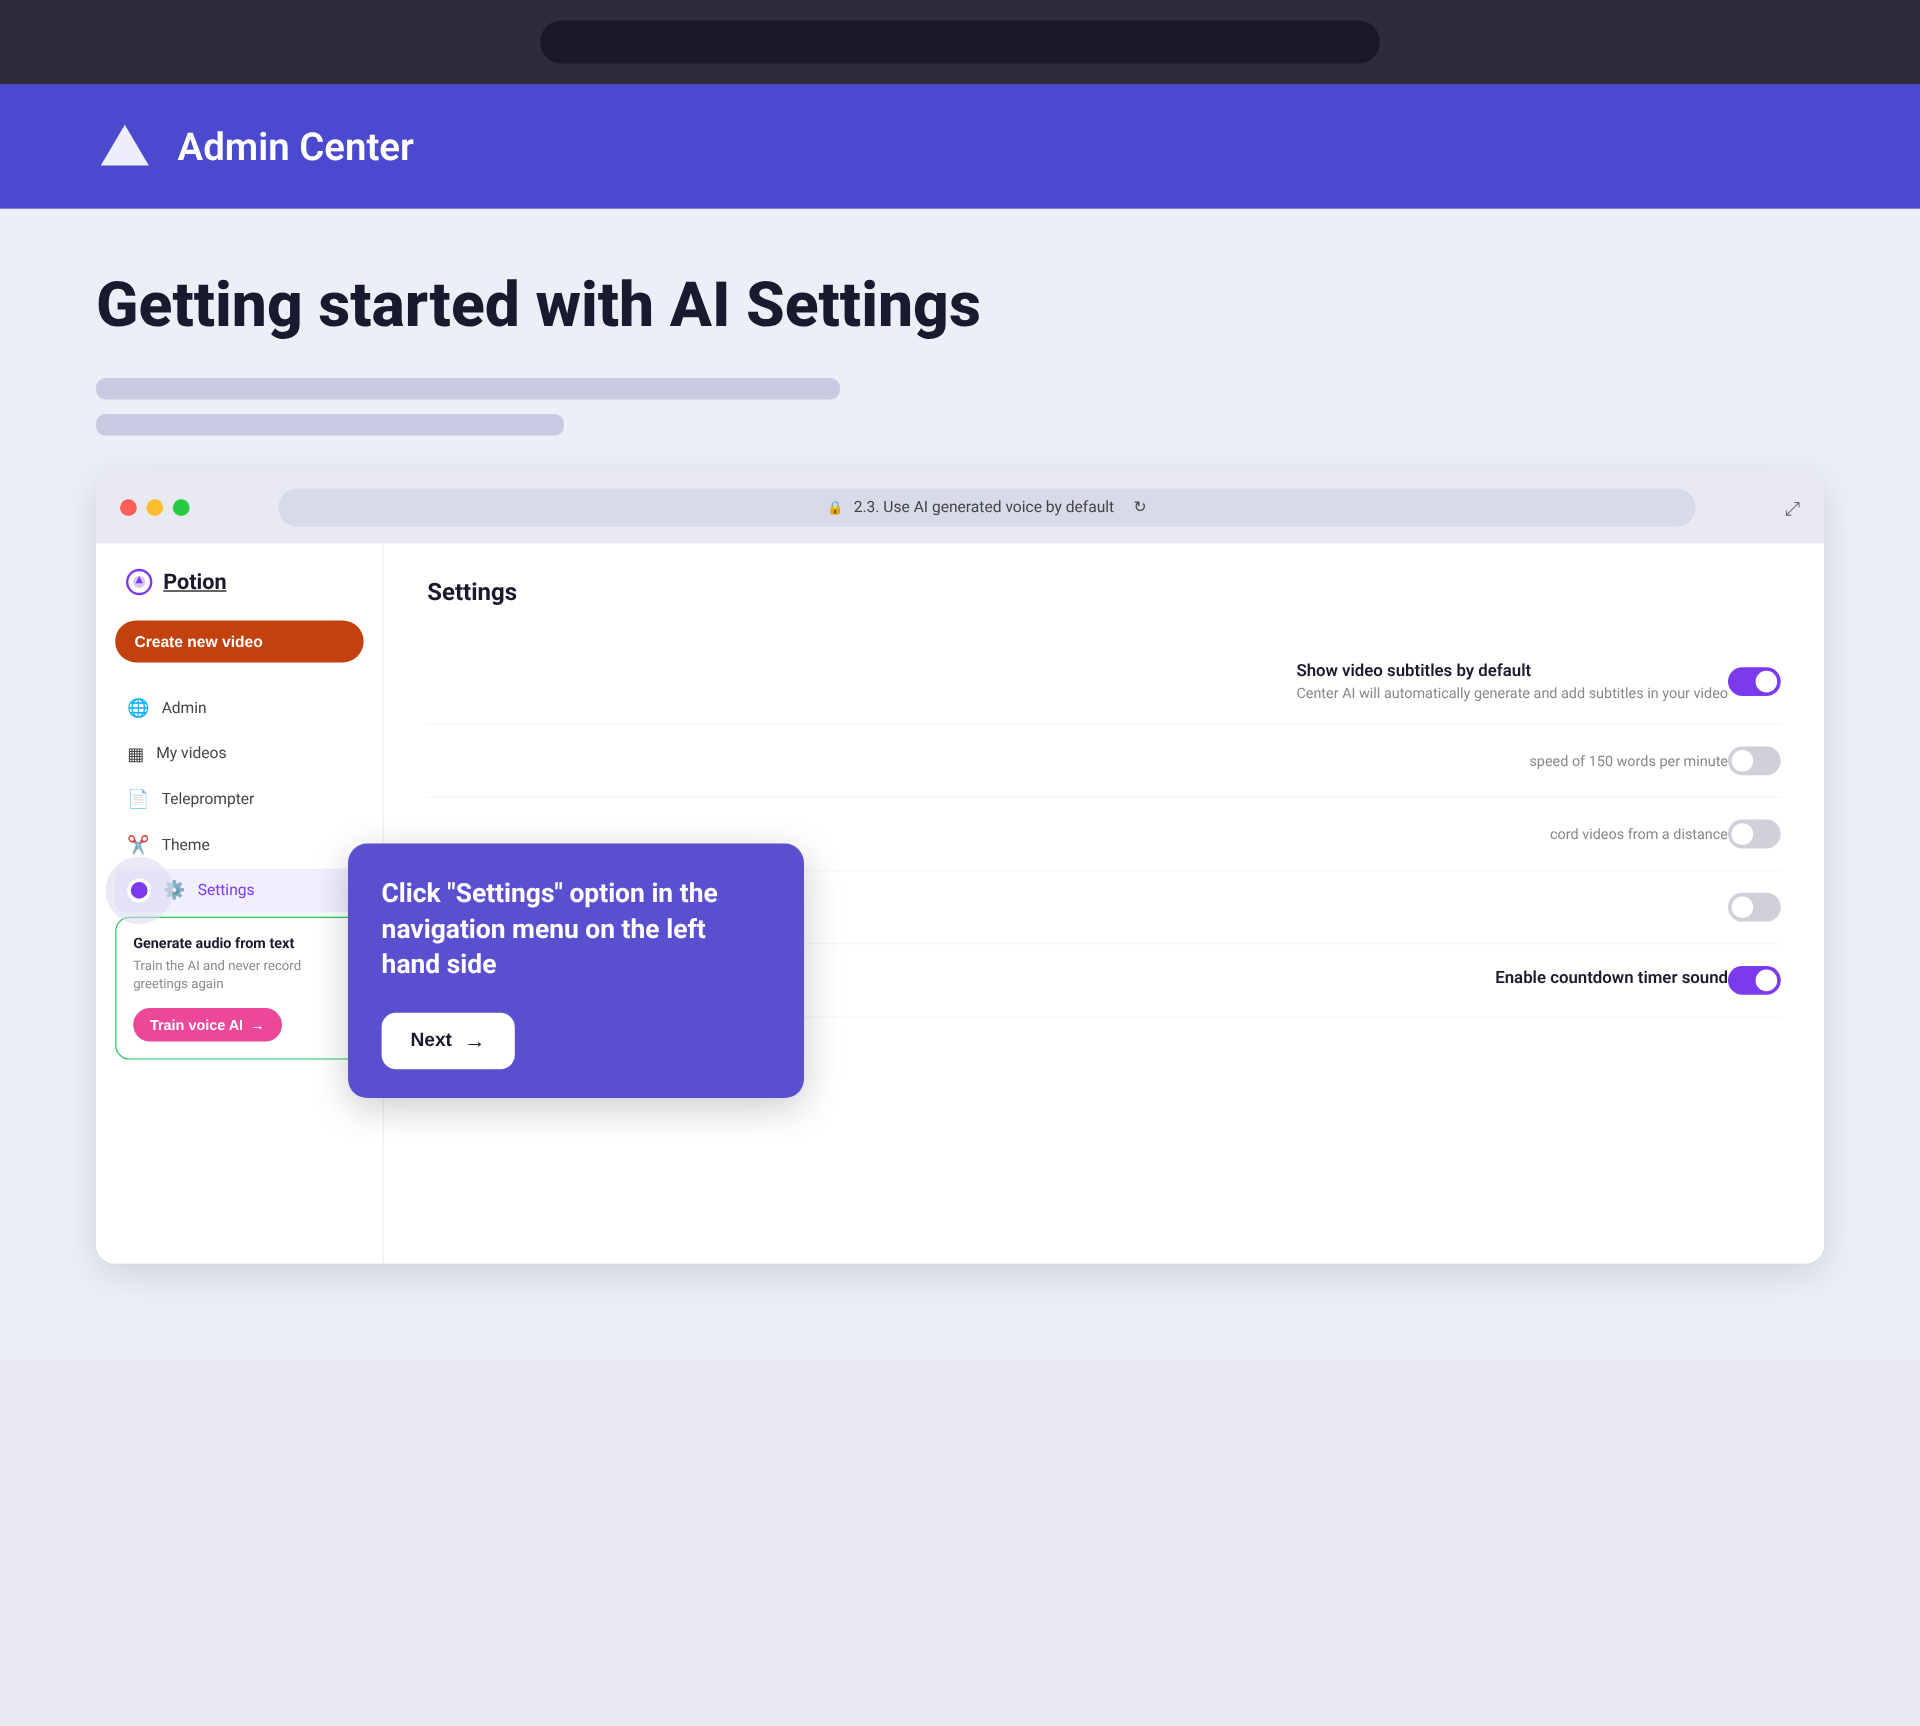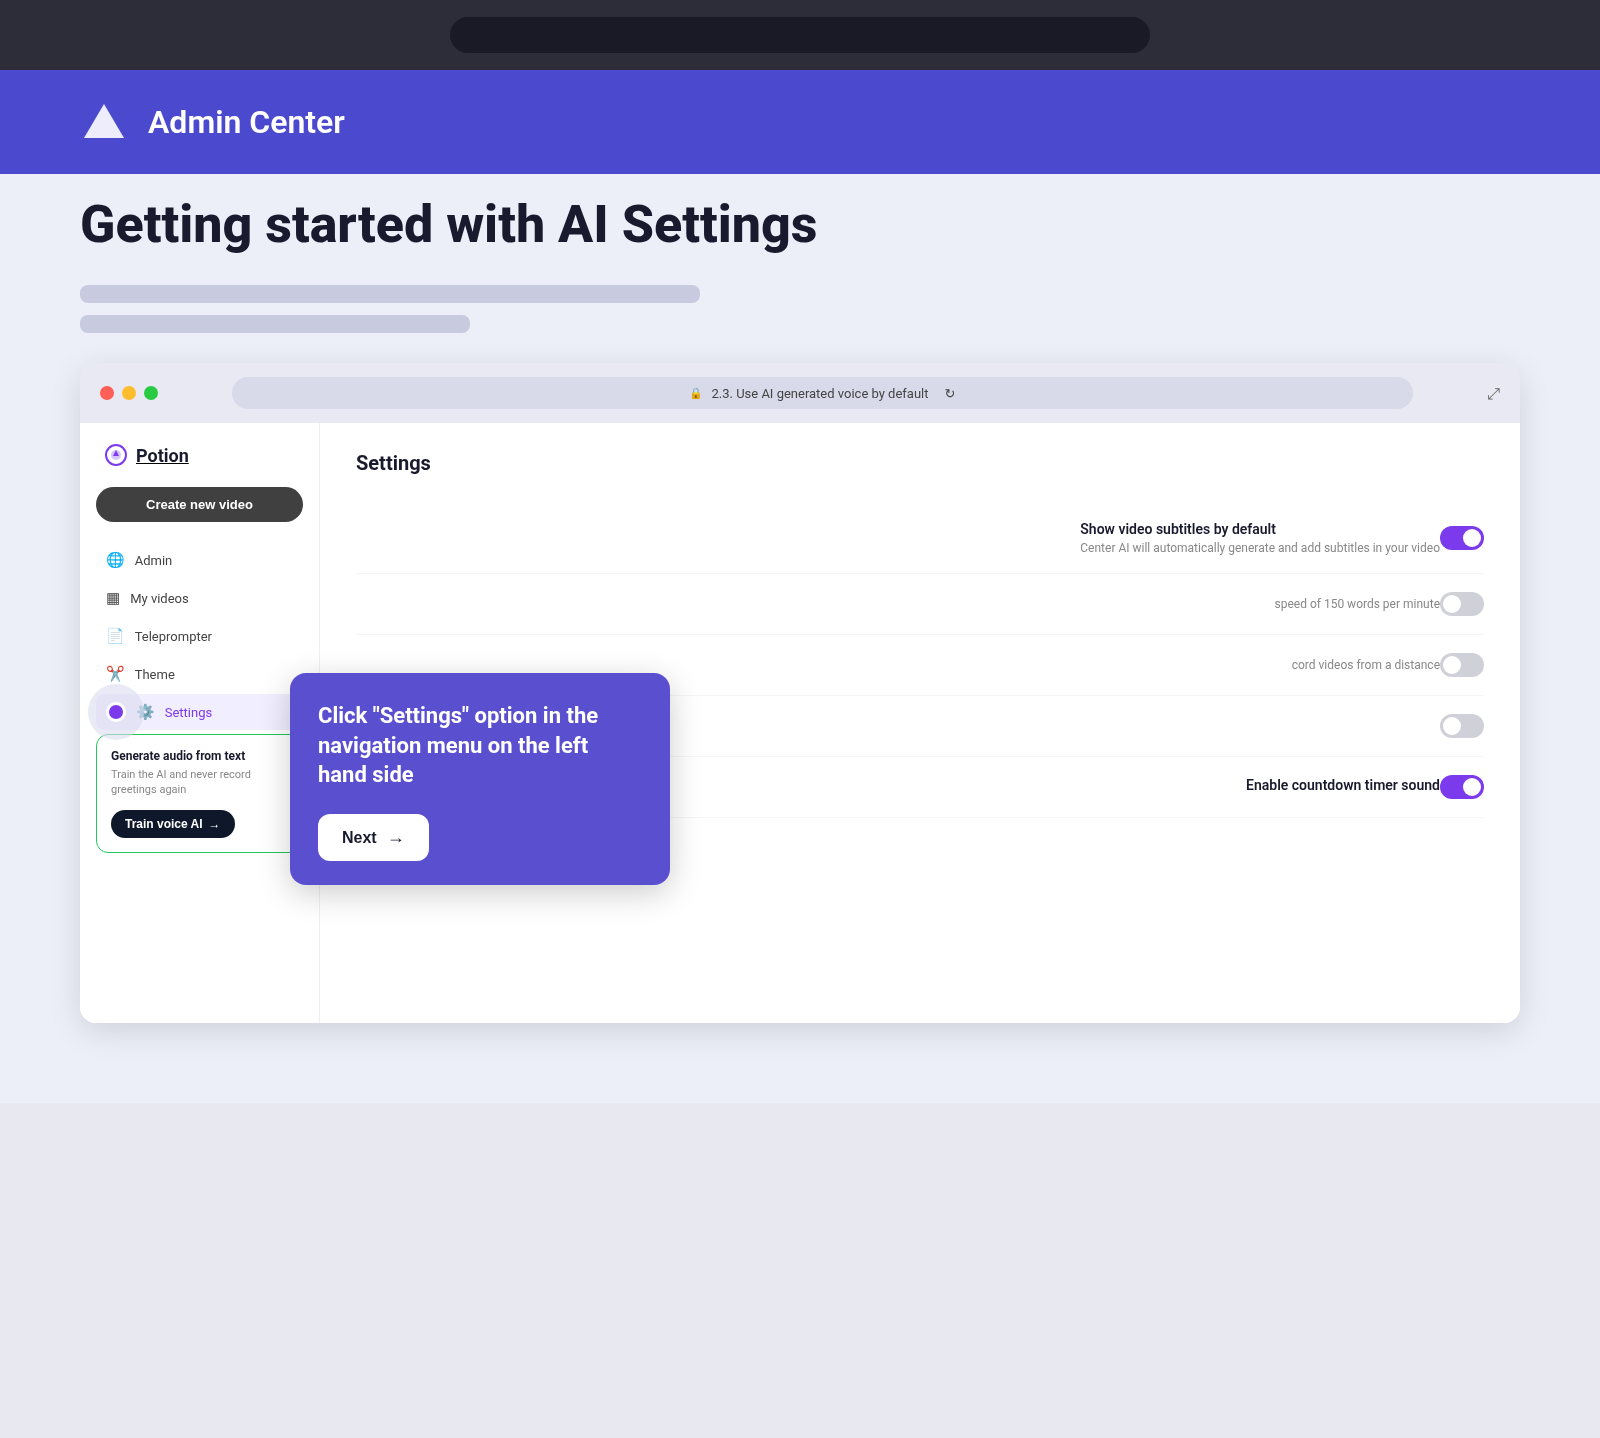--- a/index.html
+++ b/index.html
@@ -39,21 +39,21 @@
     }
     .help-title {
       color: white;
       font-size: 32px;
       font-weight: 600;
     }
 
     
     .main-content {
       background: #eceef8;
-      padding: 20px 80px 80px;
+      padding: 50px 80px 80px;
     }
 
     .page-title {
       font-size: 52px;
       font-weight: 800;
       color: #1a1a2e;
       margin-bottom: 30px;
     }
 
     
@@ -145,31 +145,31 @@
       width: 24px;
       height: 24px;
     }
     .sidebar-logo-text {
       font-size: 18px;
       font-weight: 700;
       color: #1a1a2e;
     }
 
     .create-btn {
-      background: #404040;
+      background: #c2410c;
       color: white;
       border: none;
       border-radius: 20px;
       padding: 10px 16px;
       font-size: 13px;
       font-weight: 600;
       width: 100%;
       cursor: pointer;
       margin-bottom: 20px;
-      text-align: center;
+      text-align: left;
     }
 
     .nav-item {
       display: flex;
       align-items: center;
       gap: 10px;
       padding: 9px 10px;
       border-radius: 8px;
       font-size: 13px;
       color: #444;
@@ -224,21 +224,21 @@
       color: #1a1a2e;
       margin-bottom: 4px;
     }
     .sidebar-card-desc {
       font-size: 11px;
       color: #888;
       margin-bottom: 12px;
       line-height: 1.4;
     }
     .train-btn {
-      background: #0f172a;
+      background: #ec4899;
       color: white;
       border: none;
       border-radius: 20px;
       padding: 7px 14px;
       font-size: 12px;
       font-weight: 600;
       cursor: pointer;
       display: flex;
       align-items: center;
       gap: 6px;

